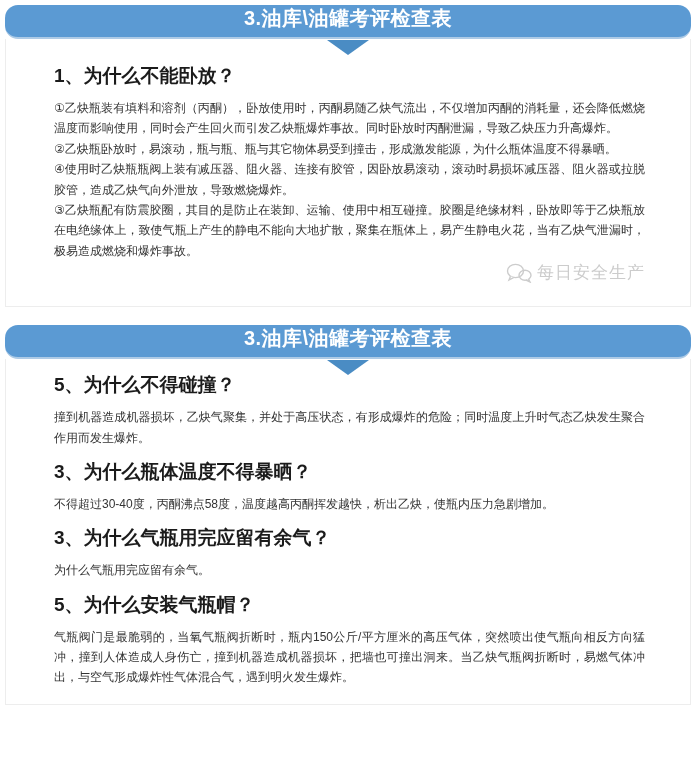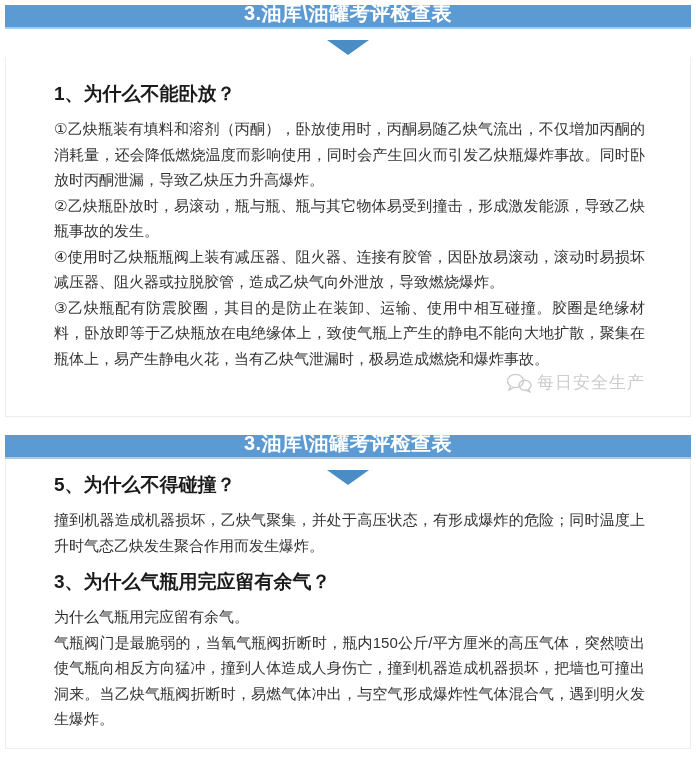--- a/index.html
+++ b/index.html
@@ -7,25 +7,26 @@
   body {
     font-family: "Liberation Sans", "DejaVu Sans", sans-serif;
     padding-top: 5px;
     height: 777px;
     overflow: hidden;
   }
   .card { position: relative; margin: 0 5px 18px 5px; }
   .card:last-child { margin-bottom: 0; }
   .bar {
     background: var(--accent, #5b9ad3);
-    height: 24px;
+    height: 34px;
     display: flex;
-    align-items: flex-end;
+    align-items: flex-start;
     justify-content: center;
     border-bottom: 2px solid #aecbe6;
+    border-radius: 13px;
   }
   .bar-title {
     color: #ffffff;
     font-weight: bold;
     font-size: 20px;
     letter-spacing: 0.5px;
   }
   .pointer {
     position: absolute;
     top: 35px;
@@ -44,26 +45,26 @@
     border-top: none;
     padding: 10px 45px 12px 48px;
   }
   .q {
     font-size: 19px;
     font-weight: bold;
     color: #1b1b1b;
     margin: 11px 0 9px 0;
   }
   .body-text {
-    font-size: 15px;
+    font-size: 12px;
     line-height: 1.7;
     color: #333333;
     text-align: justify;
   }
-  .sec-0 .content { padding-top: 13px; margin-top: 28px; }
+  .sec-0 .content { padding-top: 13px; }
   .sec-1 .content { padding-top: 2px; padding-bottom: 16px; }
   .watermark {
     display: flex;
     align-items: center;
     gap: 5px;
     justify-content: flex-end;
     color: #cccccc;
     font-size: 17px;
     letter-spacing: 1px;
     pointer-events: none;
@@ -78,21 +79,21 @@
   <section class="card sec-0">
     <div class="bar">
       <span class="bar-title">3.油库\油罐考评检查表</span>
     </div>
     <span class="pointer"></span>
     <div class="content">
       <div class="items">
           <div class="qa">
             <h2 class="q">1、为什么不能卧放？</h2>
             <p class="body-text">①乙炔瓶装有填料和溶剂（丙酮），卧放使用时，丙酮易随乙炔气流出，不仅增加丙酮的消耗量，还会降低燃烧温度而影响使用，同时会产生回火而引发乙炔瓶爆炸事故。同时卧放时丙酮泄漏，导致乙炔压力升高爆炸。</p>
-            <p class="body-text">②乙炔瓶卧放时，易滚动，瓶与瓶、瓶与其它物体易受到撞击，形成激发能源，导致乙炔瓶事故的发生。</p>
+            <p class="body-text">②乙炔瓶卧放时，易滚动，瓶与瓶、瓶与其它物体易受到撞击，形成激发能源，为什么瓶体温度不得暴晒。</p>
             <p class="body-text">④使用时乙炔瓶瓶阀上装有减压器、阻火器、连接有胶管，因卧放易滚动，滚动时易损坏减压器、阻火器或拉脱胶管，造成乙炔气向外泄放，导致燃烧爆炸。</p>
             <p class="body-text">③乙炔瓶配有防震胶圈，其目的是防止在装卸、运输、使用中相互碰撞。胶圈是绝缘材料，卧放即等于乙炔瓶放在电绝缘体上，致使气瓶上产生的静电不能向大地扩散，聚集在瓶体上，易产生静电火花，当有乙炔气泄漏时，极易造成燃烧和爆炸事故。</p>
           </div>
         </div>
       <div class="watermark">
         <span class="wm-icon">
           <svg width="26" height="20" viewBox="0 0 26 20">
             <g fill="none" stroke="#cccccc" stroke-width="1.4">
               <ellipse cx="9.5" cy="8" rx="8" ry="6.6"></ellipse>
               <path d="M4.5 13.2 L3 17 L7.5 14.6" fill="#ffffff" stroke="#cccccc"></path>
@@ -111,23 +112,28 @@
       <span class="bar-title">3.油库\油罐考评检查表</span>
     </div>
     <span class="pointer"></span>
     <div class="content">
       <div class="items">
           <div class="qa">
             <h2 class="q">5、为什么不得碰撞？</h2>
             <p class="body-text">撞到机器造成机器损坏，乙炔气聚集，并处于高压状态，有形成爆炸的危险；同时温度上升时气态乙炔发生聚合作用而发生爆炸。</p>
           </div>
           <div class="qa">
+            <h2 class="q">3、为什么瓶体温度不得暴晒？</h2>
+            <p class="body-text">不得超过30-40度，丙酮沸点58度，温度越高丙酮挥发越快，析出乙炔，使瓶内压力急剧增加。</p>
+          </div>
+          <div class="qa">
             <h2 class="q">3、为什么气瓶用完应留有余气？</h2>
             <p class="body-text">为什么气瓶用完应留有余气。</p>
           </div>
           <div class="qa">
+            <h2 class="q">5、为什么安装气瓶帽？</h2>
             <p class="body-text">气瓶阀门是最脆弱的，当氧气瓶阀折断时，瓶内150公斤/平方厘米的高压气体，突然喷出使气瓶向相反方向猛冲，撞到人体造成人身伤亡，撞到机器造成机器损坏，把墙也可撞出洞来。当乙炔气瓶阀折断时，易燃气体冲出，与空气形成爆炸性气体混合气，遇到明火发生爆炸。</p>
           </div>
         </div>
 
     </div>
   </section>
 </div>
 
 </body></html>

